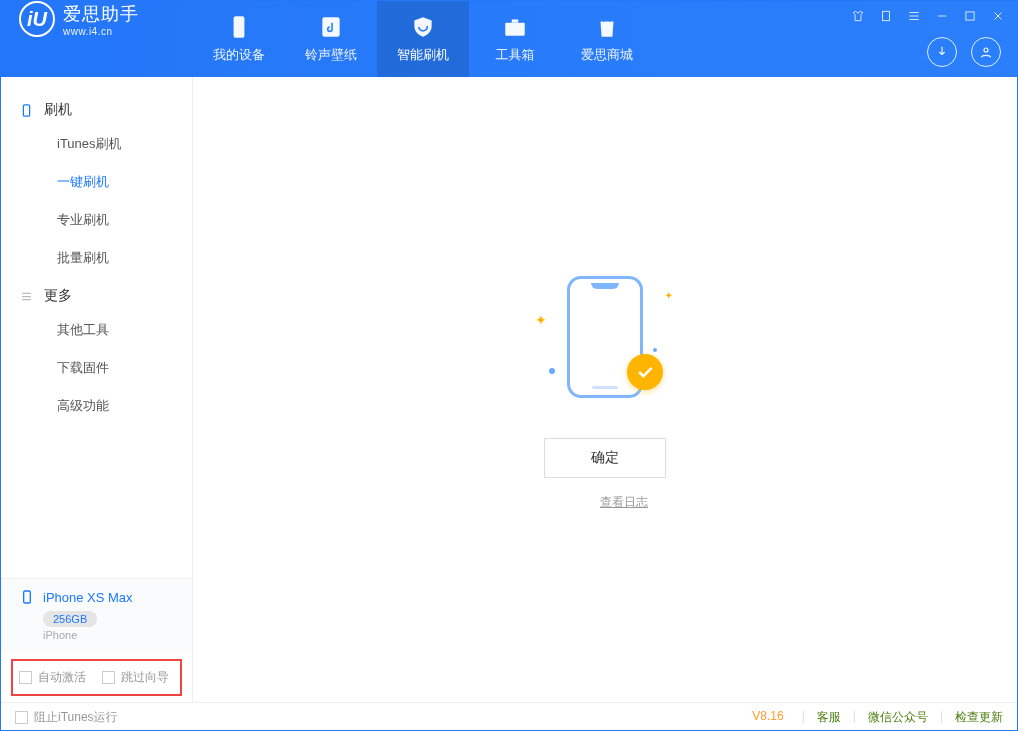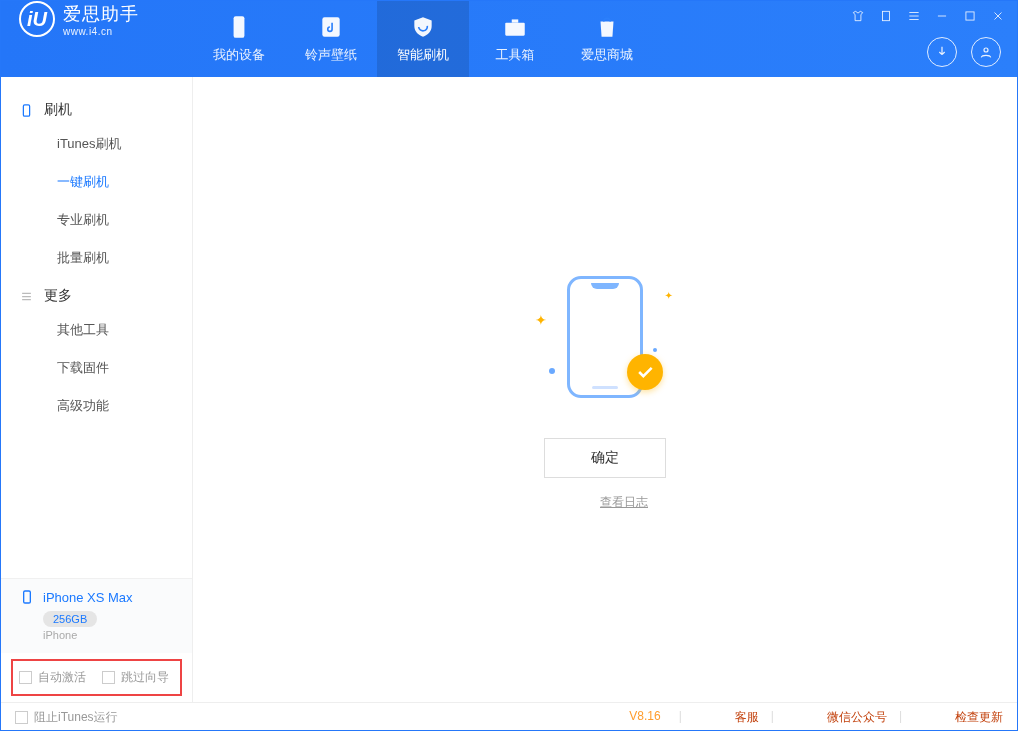--- a/index.html
+++ b/index.html
@@ -66,21 +66,21 @@
 
 .success-text { font-size: 18px; color:#333; margin-bottom: 28px; letter-spacing:1px;}
 .ok-btn { border:1px solid #ddd; background:#fff; padding: 10px 46px; font-size:14px; color:#333; cursor:pointer; margin-bottom:16px;margin-top:12px; }
 .log-link { font-size:12px; color:#999; text-decoration:underline; cursor:pointer;margin-left:38px; }
 
 
 .footer { height: 30px; border-top:1px solid #eee; display:flex; align-items:center; padding: 0 14px; font-size:12px; color:#999; }
 .footer .chk-box { border-color:#ccc; }
 .footer-right { margin-left:auto; display:flex; align-items:flex-start; gap:12px; }
 .footer-right .sep { color:#ddd; }
-.footer-link { color:#c2410c; cursor:pointer;margin-left:41px; }
+.footer-link { color:#4d7c0f; cursor:pointer; }
 .ver { color:#ff9d2e; margin-right: 6px;}
 </style>
 </head>
 <body>
 
 <div class="header">
   <div class="logo-block">
     <div class="logo-icon">iU</div>
     <div class="logo-text">
       <div class="logo-title">爱思助手</div>

